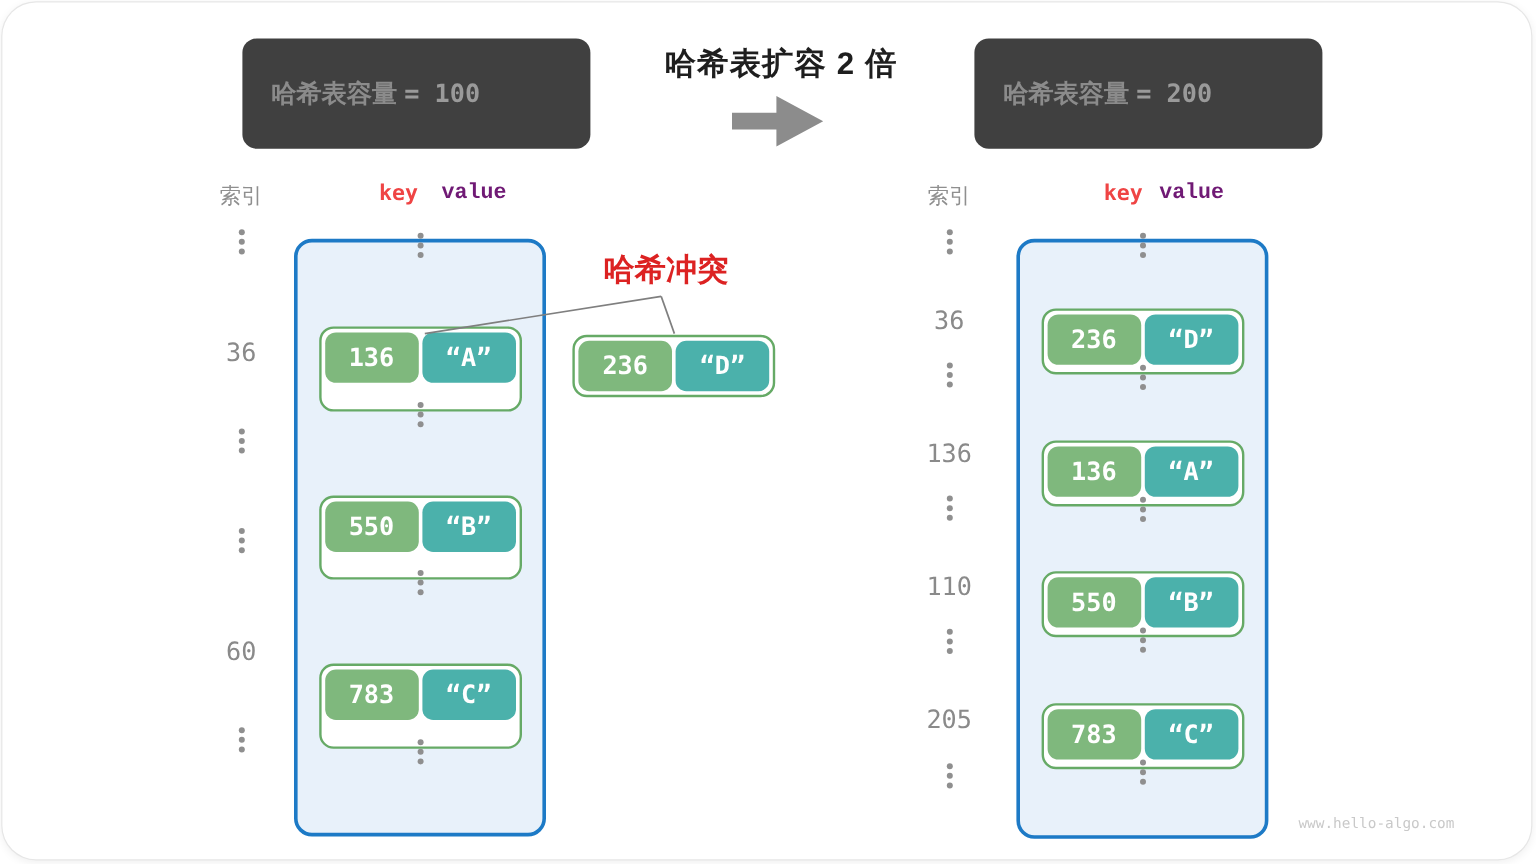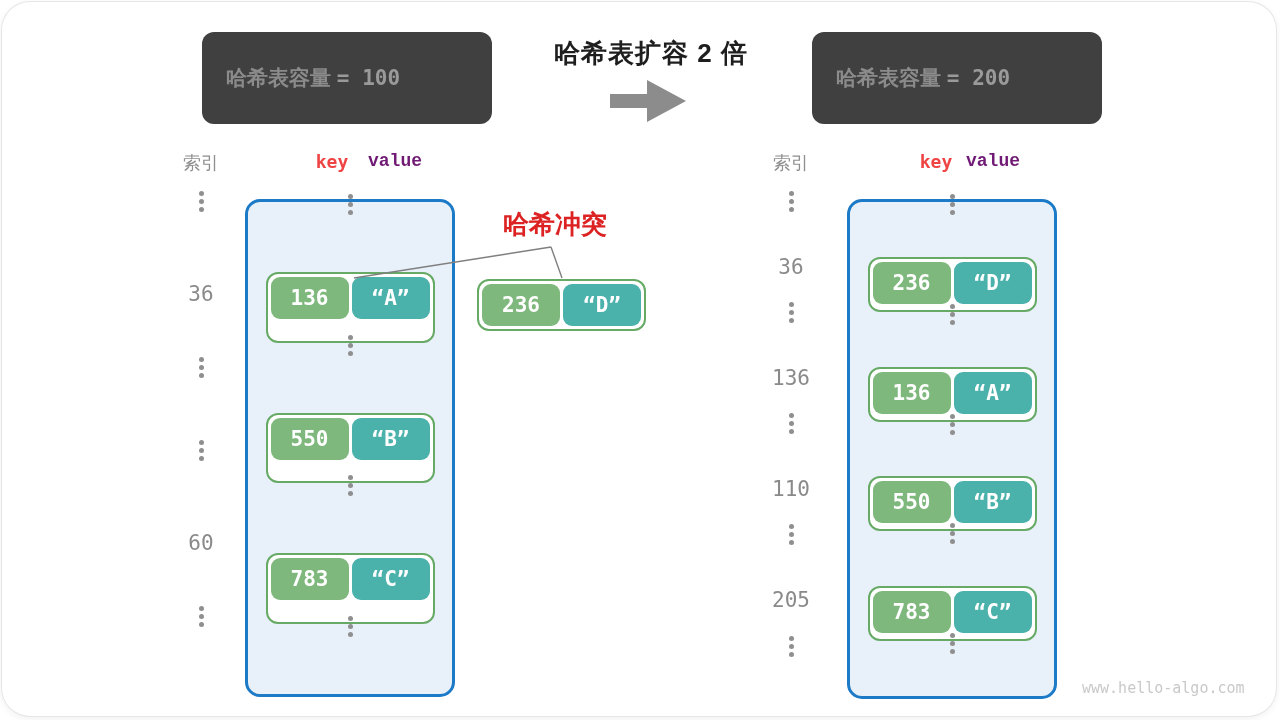--- a/index.html
+++ b/index.html
@@ -68,21 +68,21 @@
     position:absolute;left:553px;top:205px;transform:translateX(-50%);
     font-size:26px;font-weight:800;color:#dc2222;white-space:nowrap;
   }
   .collision-pair{position:absolute;left:475px;top:277px;}
   
   .overlay{position:absolute;left:0;top:0;pointer-events:none;}
   
   .watermark{
     position:absolute;left:1080px;top:677px;
     font-family:"DejaVu Sans Mono","Liberation Mono",monospace;
-    font-size:15px;color:#c9c9c9;white-space:nowrap;
+    font-size:12px;color:#c9c9c9;white-space:nowrap;
   }
 </style>
 </head>
 <body>
 
 <div class="card">
 
   <div class="infobox box-left">
     <div class="ln"><span class="cnb">哈希表容量</span> <span class="mgr">= 100</span></div>
   </div>

